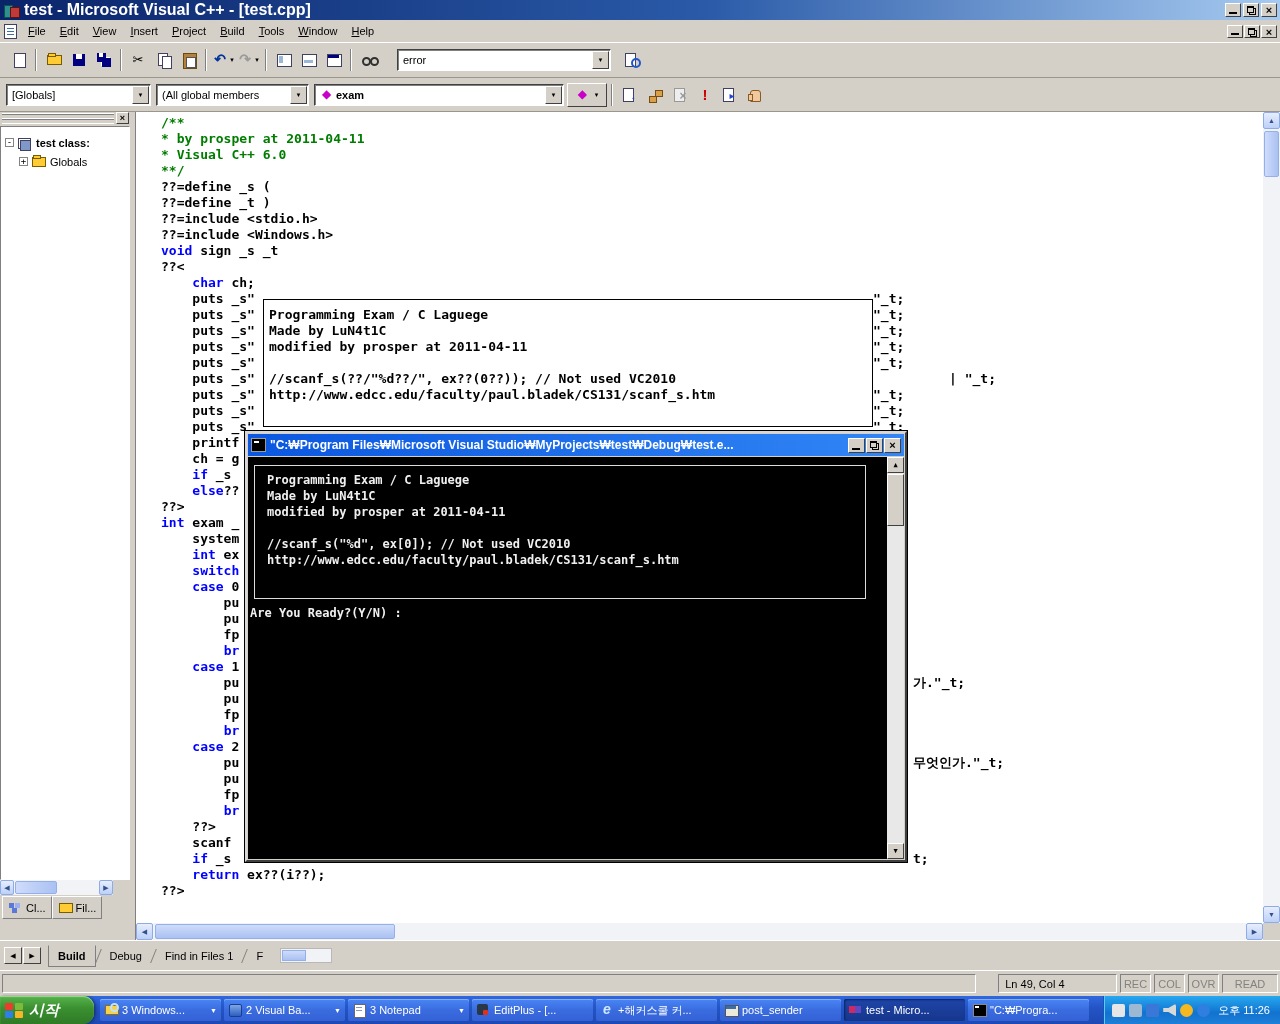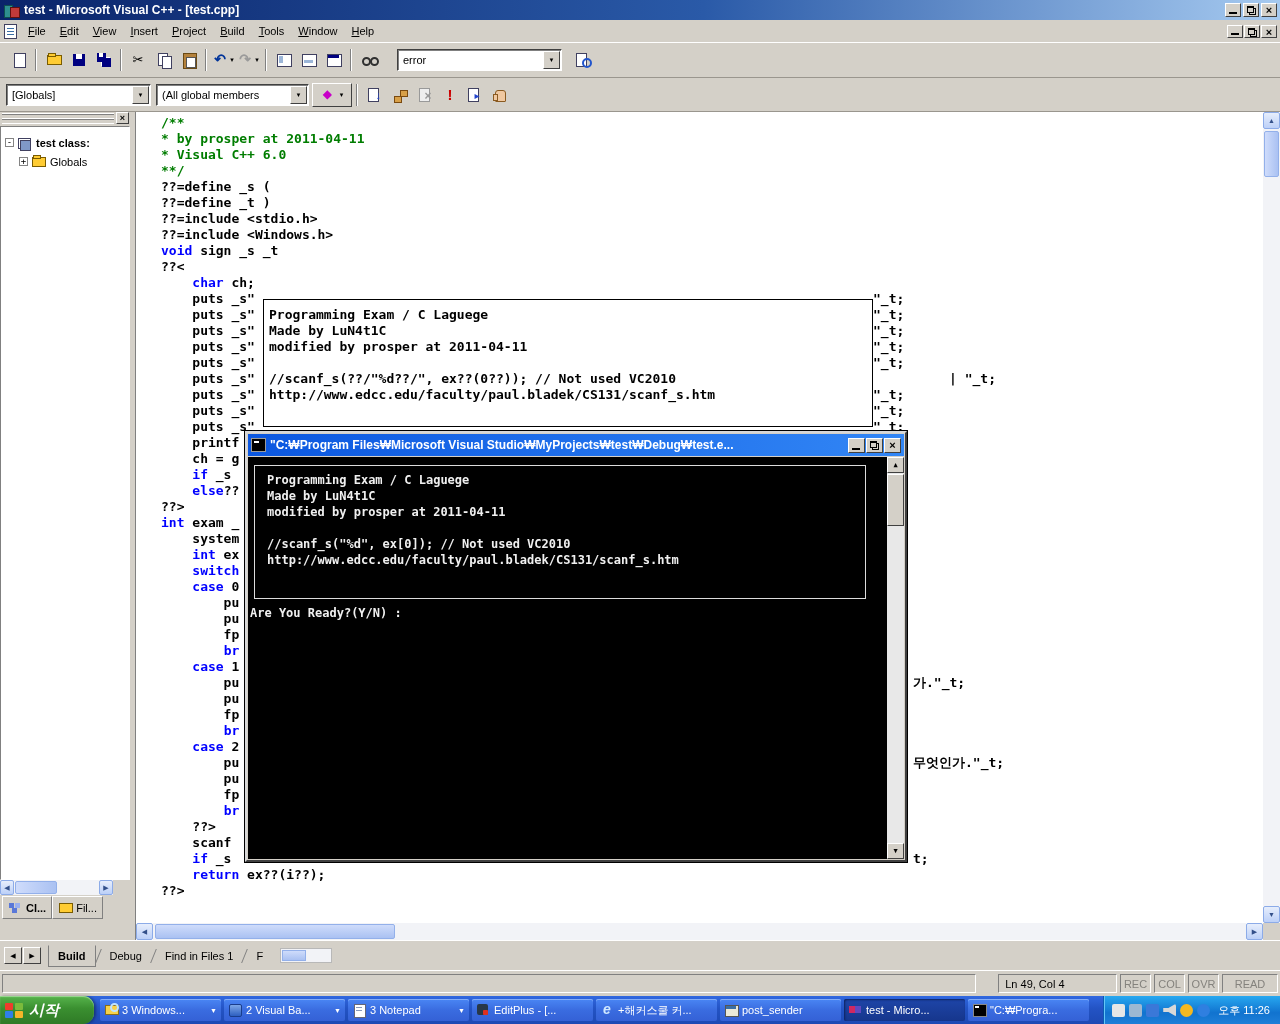--- a/index.html
+++ b/index.html
@@ -6,21 +6,21 @@
 html,body{width:1280px;height:1024px;overflow:hidden}
 body{font-family:"Liberation Sans",sans-serif;background:#d4d0c8;position:relative;font-size:11px}
 div,span{box-sizing:border-box}
 u{text-decoration:underline}
 
 
 .raised{border:1px solid;border-color:#ffffff #404040 #404040 #ffffff;background:#d4d0c8}
 
 
 #titlebar{position:absolute;left:0;top:0;width:1280px;height:20px;background:linear-gradient(90deg,#0a246a 0%,#2a5aa8 55%,#a6caf0 100%);display:flex;align-items:center;padding:0 3px;color:#fff}
-#titlebar .title{font-size:12px;font-weight:bold;margin-left:5px;flex:1;white-space:nowrap;overflow:hidden}
+#titlebar .title{font-size:16px;font-weight:bold;margin-left:5px;flex:1;white-space:nowrap;overflow:hidden}
 .app-ic{width:16px;height:15px;position:relative;flex:none}
 .app-ic:before{content:"";position:absolute;left:1px;top:2px;width:7px;height:11px;background:#2e8f8f;border:1px solid #0e4f4f}
 .app-ic:after{content:"";position:absolute;left:7px;top:4px;width:8px;height:9px;background:#c03a3a;border:1px solid #5f1010}
 .cap-btn{width:16px;height:14px;background:#d4d0c8;border:1px solid;border-color:#fff #404040 #404040 #fff;margin-left:2px;position:relative;flex:none}
 .g-min{position:absolute;left:3px;bottom:2px;width:8px;height:2px;background:#000}
 .g-restore{position:absolute;left:3px;top:2px;width:7px;height:7px;border:1px solid #000;border-top-width:2px;box-shadow:2px 2px 0 -1px #d4d0c8,2px 2px 0 0 #000}
 .g-close{position:absolute;left:0;top:0;width:100%;text-align:center;font-size:11px;font-weight:bold;line-height:12px;color:#000}
 
 
 #menubar{position:absolute;left:0;top:20px;width:1280px;height:22px;background:#d4d0c8;display:flex;align-items:center;padding:0 3px}
@@ -34,21 +34,21 @@
 .toolbar{position:absolute;left:0;width:1280px;background:#d4d0c8;display:flex;align-items:center;padding-left:6px}
 #tb1{top:42px;height:36px;border-top:1px solid #fff;border-bottom:1px solid #9a968e}
 #tb2{top:78px;height:34px;border-bottom:1px solid #9a968e}
 #tb1-icons,#bm-icons{display:flex;align-items:center}
 .tbtn{height:26px;min-width:25px;display:flex;align-items:center;justify-content:center;position:relative}
 .tsep{width:2px;height:22px;border-left:1px solid #808080;border-right:1px solid #fff;margin:0 4px}
 .mini-arrow{font-size:7px;color:#000;margin-left:1px}
 .combo{height:22px;display:flex;align-items:center;background:#fff;border:1px solid;border-color:#404040 #fff #fff #404040;box-shadow:inset 1px 1px 0 #808080;padding-left:5px;font-size:11px;color:#000}
 .combo .ctext{flex:1;white-space:nowrap;overflow:hidden}
 .combo .arrow-btn{width:17px;height:18px;margin:0 1px;background:#d4d0c8;border:1px solid;border-color:#fff #404040 #404040 #fff;display:flex;align-items:center;justify-content:center;font-size:6px;color:#000;flex:none}
-#find-combo{width:165px;margin-left:16px}
+#find-combo{width:214px;margin-left:16px}
 #combo-class{width:145px}
 #combo-members{width:153px;margin-left:5px}
 #combo-func{width:250px;margin-left:5px}
 #wiz-action{width:40px;height:24px;margin-left:3px;display:flex;align-items:center;justify-content:center;gap:2px}
 .b{font-weight:bold}
 
 
 .ic{position:relative;width:16px;height:16px;display:inline-block;flex:none}
 .ic-new-file:before{content:"";position:absolute;left:3px;top:1px;width:10px;height:13px;background:#fff;border:1px solid #404060}
 .ic-open-folder:before{content:"";position:absolute;left:1px;bottom:3px;width:13px;height:8px;background:#ffcc33;border:1px solid #7a5c00}
@@ -97,21 +97,21 @@
 #workspace{position:absolute;left:0;top:112px;width:130px;height:828px;background:#d4d0c8}
 #ws-grip{position:absolute;left:2px;top:1px;right:16px;height:11px;background:repeating-linear-gradient(#fff 0 1px,#808080 1px 2px,#d4d0c8 2px 5px)}
 #ws-close{position:absolute;right:1px;top:0;width:13px;height:12px;text-align:center;font-size:9px;line-height:11px;font-weight:bold;color:#000}
 #ws-tree{position:absolute;left:0;top:14px;width:130px;height:754px;background:#fff;border:1px solid;border-color:#808080 #fff #fff #808080;overflow:hidden;padding-top:6px}
 .tree-row{display:flex;align-items:center;height:19px;white-space:nowrap}
 .expand-box{width:9px;height:9px;border:1px solid #848484;background:#fff;font-size:9px;line-height:7px;text-align:center;margin-right:3px;flex:none;font-family:"DejaVu Sans Mono",monospace}
 .tree-label{margin-left:4px;color:#000}
 #ws-hscroll{position:absolute;left:0;top:768px;width:113px;height:15px;background:#f2f3f7;display:flex}
 #ws-tabs{position:absolute;left:0;top:783px;width:130px;height:27px;display:flex;align-items:flex-start;padding-left:2px;border-top:1px solid #d4d0c8}
 .ws-tab{height:23px;display:flex;align-items:center;gap:2px;padding:0 5px;border:1px solid #808080;border-top:1px solid #fff;border-left-color:#fff;background:#d4d0c8;font-size:11px}
-.ws-tab.sel{font-weight:bold}
+.ws-tab.sel{font-weight:normal}
 #splitter{position:absolute;left:130px;top:112px;width:5px;height:828px;background:#d4d0c8}
 
 
 #editor{position:absolute;left:135px;top:112px;width:1145px;height:828px;background:#fff;border-left:1px solid #808080}
 #code-area{position:absolute;left:25px;top:0;right:17px;bottom:17px;font-family:"DejaVu Sans Mono",monospace;font-size:13px;font-weight:bold;line-height:16px;overflow:hidden}
 .code-line{position:absolute;left:0;right:0;height:16px;white-space:pre}
 .seg-k{color:#0000ff}.seg-c{color:#007d00}.seg-p{color:#000}
 #code-banner{position:absolute;left:102px;top:187px;width:610px;height:128px;border:1px solid #000;pointer-events:none}
 .banner-text{position:absolute;left:108px;top:0;color:#000}
 .banner-suffix{position:absolute;top:0;color:#000}
@@ -302,20 +302,25 @@
     </span>
 </div>
 
 <div class="toolbar" id="tb2">
   <div class="combo" id="combo-class">
     <span class="ctext">[Globals]</span>
     <span class="arrow-btn">▼</span>
   </div>
   <div class="combo" id="combo-members">
     <span class="ctext">(All global members</span>
+    <span class="arrow-btn">▼</span>
+  </div>
+  <div class="combo" id="combo-func">
+    <span class="ic ic-wizard-action" style="flex:none"></span>
+    <span class="ctext b">exam</span>
     <span class="arrow-btn">▼</span>
   </div>
   <span class="tbtn raised" id="wiz-action">
     <span class="ic ic-wizard-action"></span>
     <span class="mini-arrow">▾</span>
   </span>
   <span class="tsep"></span>
   <span id="bm-icons">
       <span class="tbtn">
         <span class="ic ic-compile"></span>

